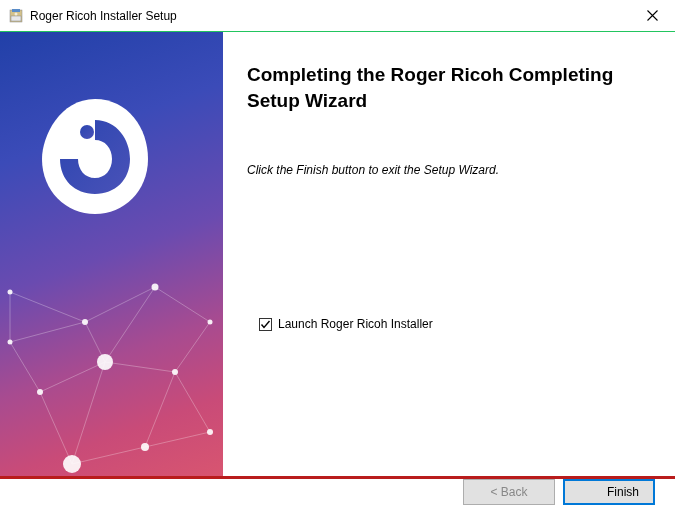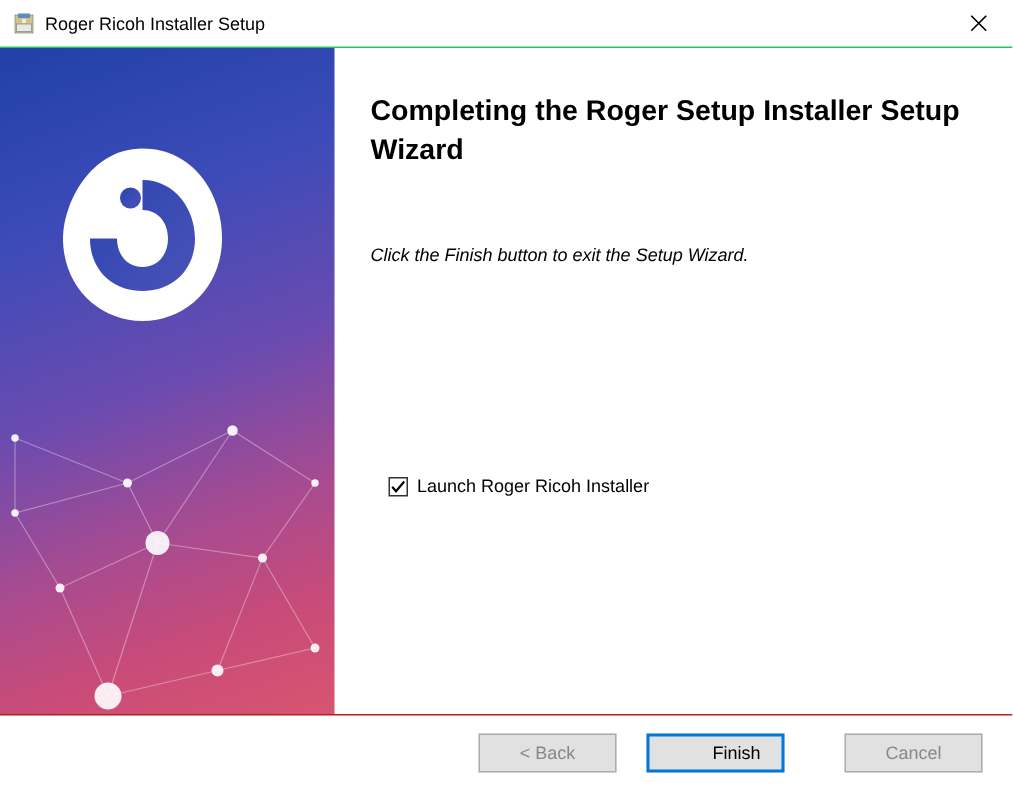--- a/index.html
+++ b/index.html
@@ -86,25 +86,25 @@
       height: 13px;
       border: 1px solid #333;
       background: #fff;
       display: flex;
       align-items: center;
       justify-content: center;
     }
     .checkbox svg { width: 11px; height: 11px; }
     .footer {
       height: 50px;
-      border-top: 1px solid #b91c1c;
-      display: flex;
-      align-items: center;
+      border-top: 3px solid #b91c1c;
+      display: flex;
+      align-items: flex-start;
       justify-content: flex-end;
-      gap: 20px;
+      gap: 8px;
       padding-right: 20px;
       background: #fff;
     }
     .btn {
       width: 92px;
       height: 26px;
       background: #e1e1e1;
       border: 1px solid #adadad;
       font-size: 12px;
       display: flex;
@@ -199,30 +199,29 @@
           <linearGradient id="g1" x1="0" y1="0" x2="1" y2="1">
             <stop offset="0%" stop-color="#2b45b0"></stop>
             <stop offset="100%" stop-color="#4a52b8"></stop>
           </linearGradient>
         </defs>
       </g>
     </svg>
   </div>
 
   <div class="main">
-    <div class="heading">Completing the Roger Setup Installer Setup Wizard</div>
+    <div class="heading">Completing the Roger Ricoh Completing Setup Wizard</div>
     <div class="body-text">Click the Finish button to exit the Setup Wizard.</div>
     <label class="checkbox-row">
       <span class="checkbox">
         <svg viewBox="0 0 11 11">
             <path d="M1.5 5.5 L4 8.5 L9.5 2" stroke="#000" stroke-width="1.4" fill="none"></path>
           </svg>
       </span>
       <span>Launch Roger Ricoh Installer</span>
     </label>
   </div>
 </div>
 
 <div class="footer">
   <div class="btn disabled">&lt; Back</div>
   <div class="btn primary">Finish</div>
-  <div class="btn disabled cancel">Cancel</div>
 </div>
 
 </body></html>

